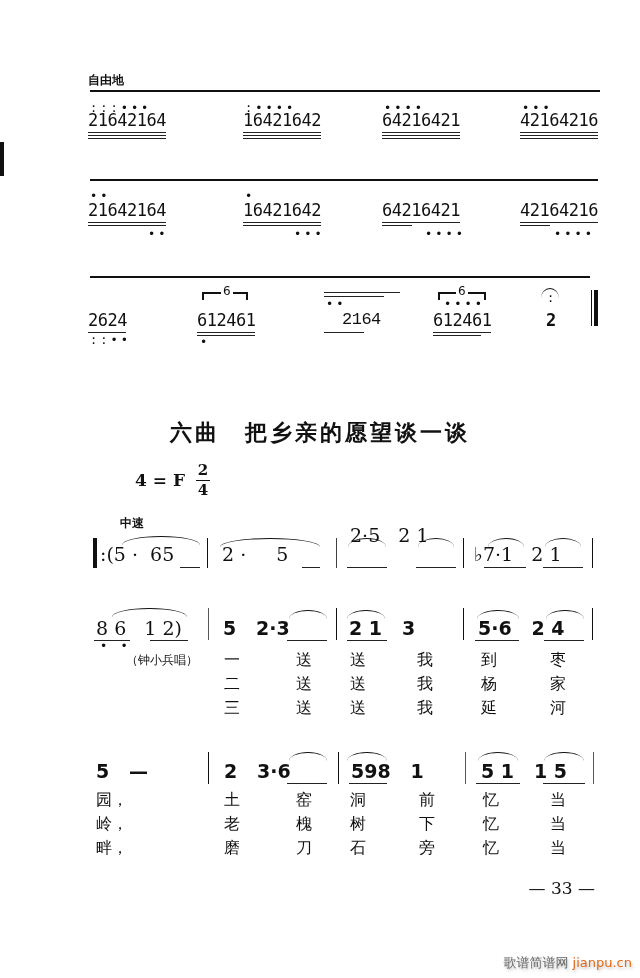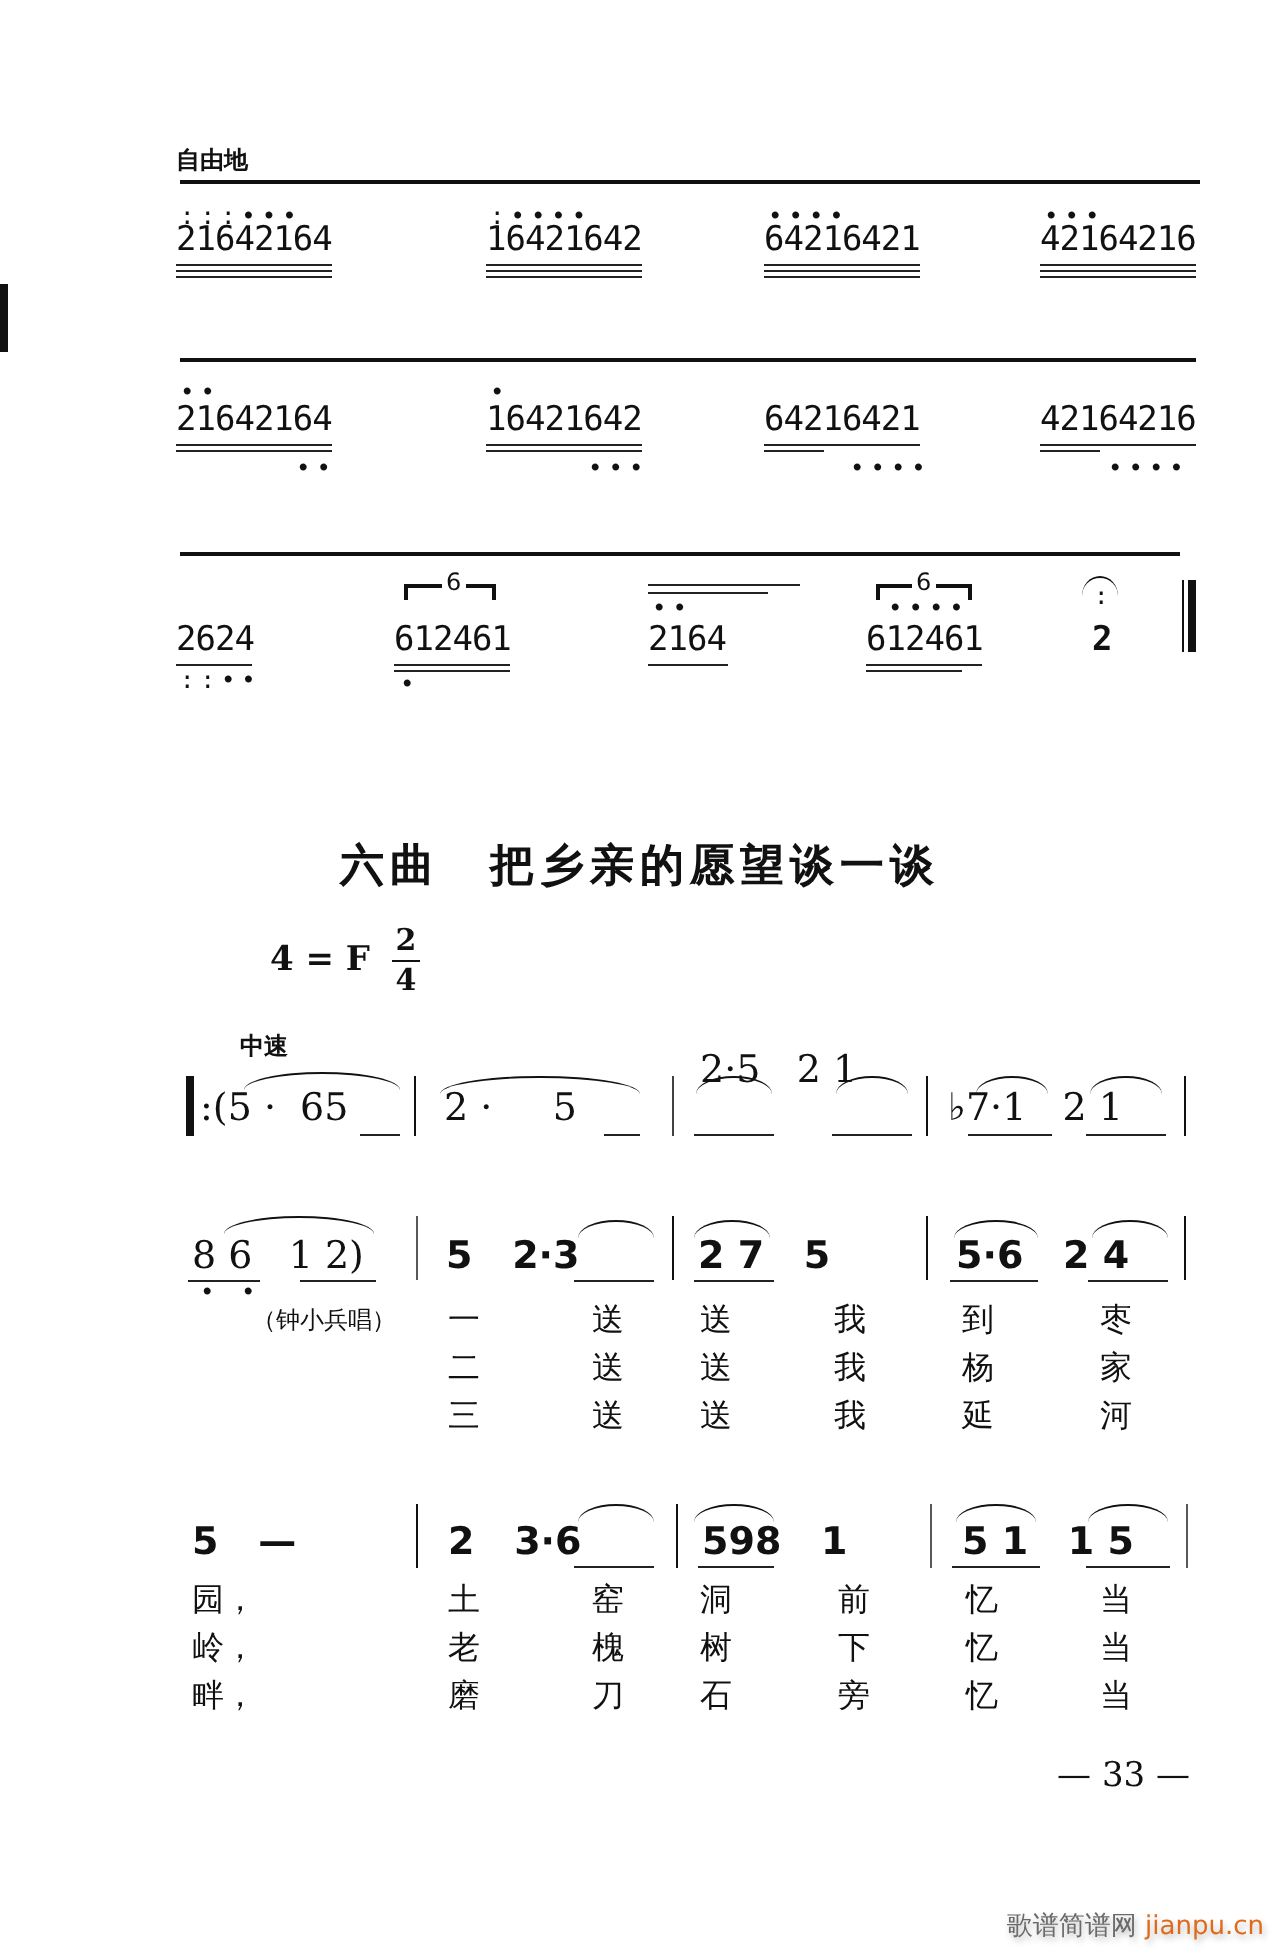--- a/index.html
+++ b/index.html
@@ -96,21 +96,21 @@
 <div class="tbracket" style="left:202px;top:292px;width:46px;"></div>
 <div class="tuplet" style="left:221px;top:284px;background:#fff;padding:0 2px;">6</div>
 <div class="num" style="left:197px;top:310px;">612461</div>
 <div class="ul1" style="left:197px;top:332px;width:58px;"></div>
 <div class="ul1" style="left:197px;top:335px;width:58px;"></div>
 <div class="dots" style="left:200px;top:338px;">•</div>
 
 <div class="dots" style="left:326px;top:300px;">••</div>
 <div class="ul1" style="left:324px;top:292px;width:76px;"></div>
 <div class="ul1" style="left:324px;top:296px;width:60px;"></div>
-<div class="num" style="left:324px;top:310px;">2164</div>
+<div class="num" style="left:342px;top:310px;font-family:Liberation Mono, monospace;">2164</div>
 <div class="ul1" style="left:324px;top:332px;width:40px;"></div>
 
 <div class="tbracket" style="left:438px;top:292px;width:48px;"></div>
 <div class="tuplet" style="left:456px;top:284px;background:#fff;padding:0 2px;">6</div>
 <div class="dots" style="left:444px;top:300px;">••••</div>
 <div class="num" style="left:433px;top:310px;">612461</div>
 <div class="ul1" style="left:433px;top:332px;width:58px;"></div>
 <div class="ul1" style="left:433px;top:335px;width:48px;"></div>
 
 <div class="abs" style="left:541px;top:288px;width:18px;height:9px;border-top:1.5px solid #111;border-radius:50% 50% 0 0/100% 100% 0 0;"></div>
@@ -159,21 +159,21 @@
 <div class="ul1" style="left:150px;top:640px;width:38px;"></div>
 <div class="dots" style="left:100px;top:642px;">• •</div>
 <div class="bar" style="left:208px;top:608px;height:32px;opacity:0.7;"></div>
 
 <div class="note-s" style="left:223px;top:617px;white-space:pre;font-weight:bold;">5   2·3</div>
 <div class="slur" style="left:289px;top:610px;width:38px;"></div>
 <div class="ul1" style="left:287px;top:640px;width:40px;"></div>
 <div class="bar" style="left:336px;top:608px;height:32px;"></div>
 
 <div class="slur" style="left:347px;top:610px;width:38px;"></div>
-<div class="note-s" style="left:349px;top:617px;white-space:pre;font-weight:bold;">2 7   5</div>
+<div class="note-s" style="left:349px;top:617px;white-space:pre;font-weight:bold;">2 1   3</div>
 <div class="ul1" style="left:347px;top:640px;width:40px;"></div>
 <div class="bar" style="left:463px;top:608px;height:32px;"></div>
 
 <div class="slur" style="left:477px;top:610px;width:42px;"></div>
 <div class="slur" style="left:546px;top:610px;width:38px;"></div>
 <div class="note-s" style="left:478px;top:617px;white-space:pre;font-weight:bold;">5·6   2 4</div>
 <div class="ul1" style="left:475px;top:640px;width:44px;"></div>
 <div class="ul1" style="left:544px;top:640px;width:40px;"></div>
 <div class="bar" style="left:592px;top:608px;height:32px;"></div>
 

